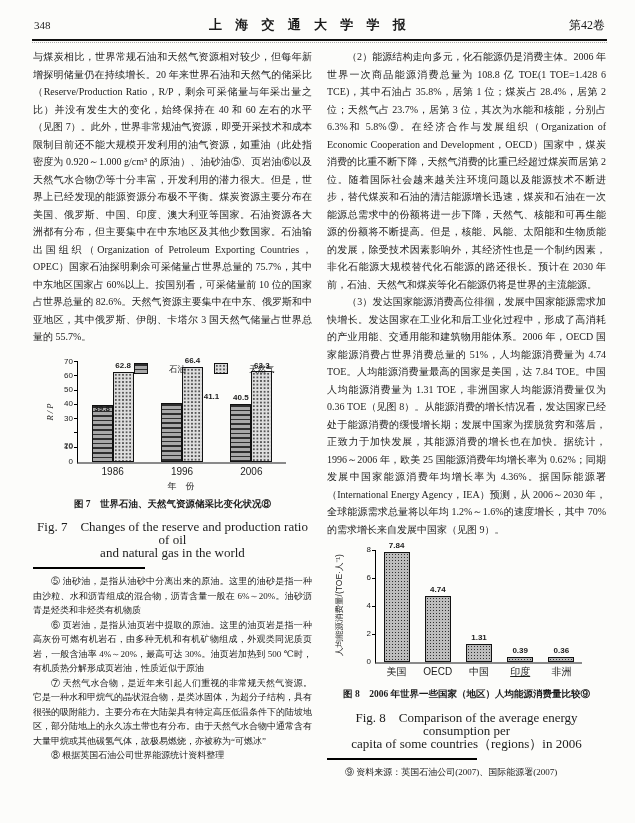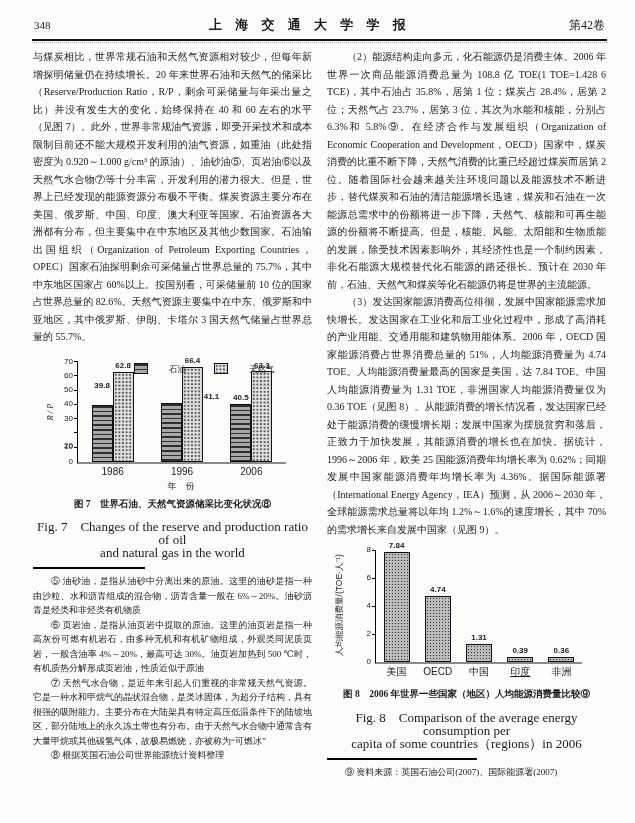--- a/index.html
+++ b/index.html
@@ -108,21 +108,21 @@
             <div class="tick-mark" style="top: 56.6429px;"></div>
             <div class="tick-label" style="top: 37.8571px;">40</div>
             <div class="tick-mark" style="top: 42.3571px;"></div>
             <div class="tick-label" style="top: 23.5714px;">50</div>
             <div class="tick-mark" style="top: 28.0714px;"></div>
             <div class="tick-label" style="top: 9.28571px;">60</div>
             <div class="tick-mark" style="top: 13.7857px;"></div>
             <div class="tick-label" style="top: -5px;">70</div>
             <div class="tick-mark" style="top: -0.5px;"></div>
             <div class="bar bar-oil" style="left: 13.6667px; width: 21px; height: 56.8571px;"></div>
-            <div class="bar-value" style="left: 24.1667px; bottom: 72px;">39.8</div>
+            <div class="bar-value" style="left: 24.1667px; bottom: 49px;">39.8</div>
             <div class="bar bar-gas" style="left: 34.6667px; width: 21px; height: 89.7143px;"></div>
             <div class="bar-value" style="left: 45.1667px; bottom: 91.7143px;">62.8</div>
             <div class="cat-label" style="left: 34.6667px; top: 105px;">1986</div>
             <div class="bar bar-oil" style="left: 83px; width: 21px; height: 58.7143px;"></div>
             <div class="bar-value" style="left: 93.5px; bottom: 60.7143px; margin-left: 40px;">41.1</div>
             <div class="bar bar-gas" style="left: 104px; width: 21px; height: 94.8571px;"></div>
             <div class="bar-value" style="left: 114.5px; bottom: 96.8571px;">66.4</div>
             <div class="cat-label" style="left: 104px; top: 105px;">1996</div>
             <div class="bar bar-oil" style="left: 152.333px; width: 21px; height: 57.8571px;"></div>
             <div class="bar-value" style="left: 162.833px; bottom: 59.8571px;">40.5</div>

